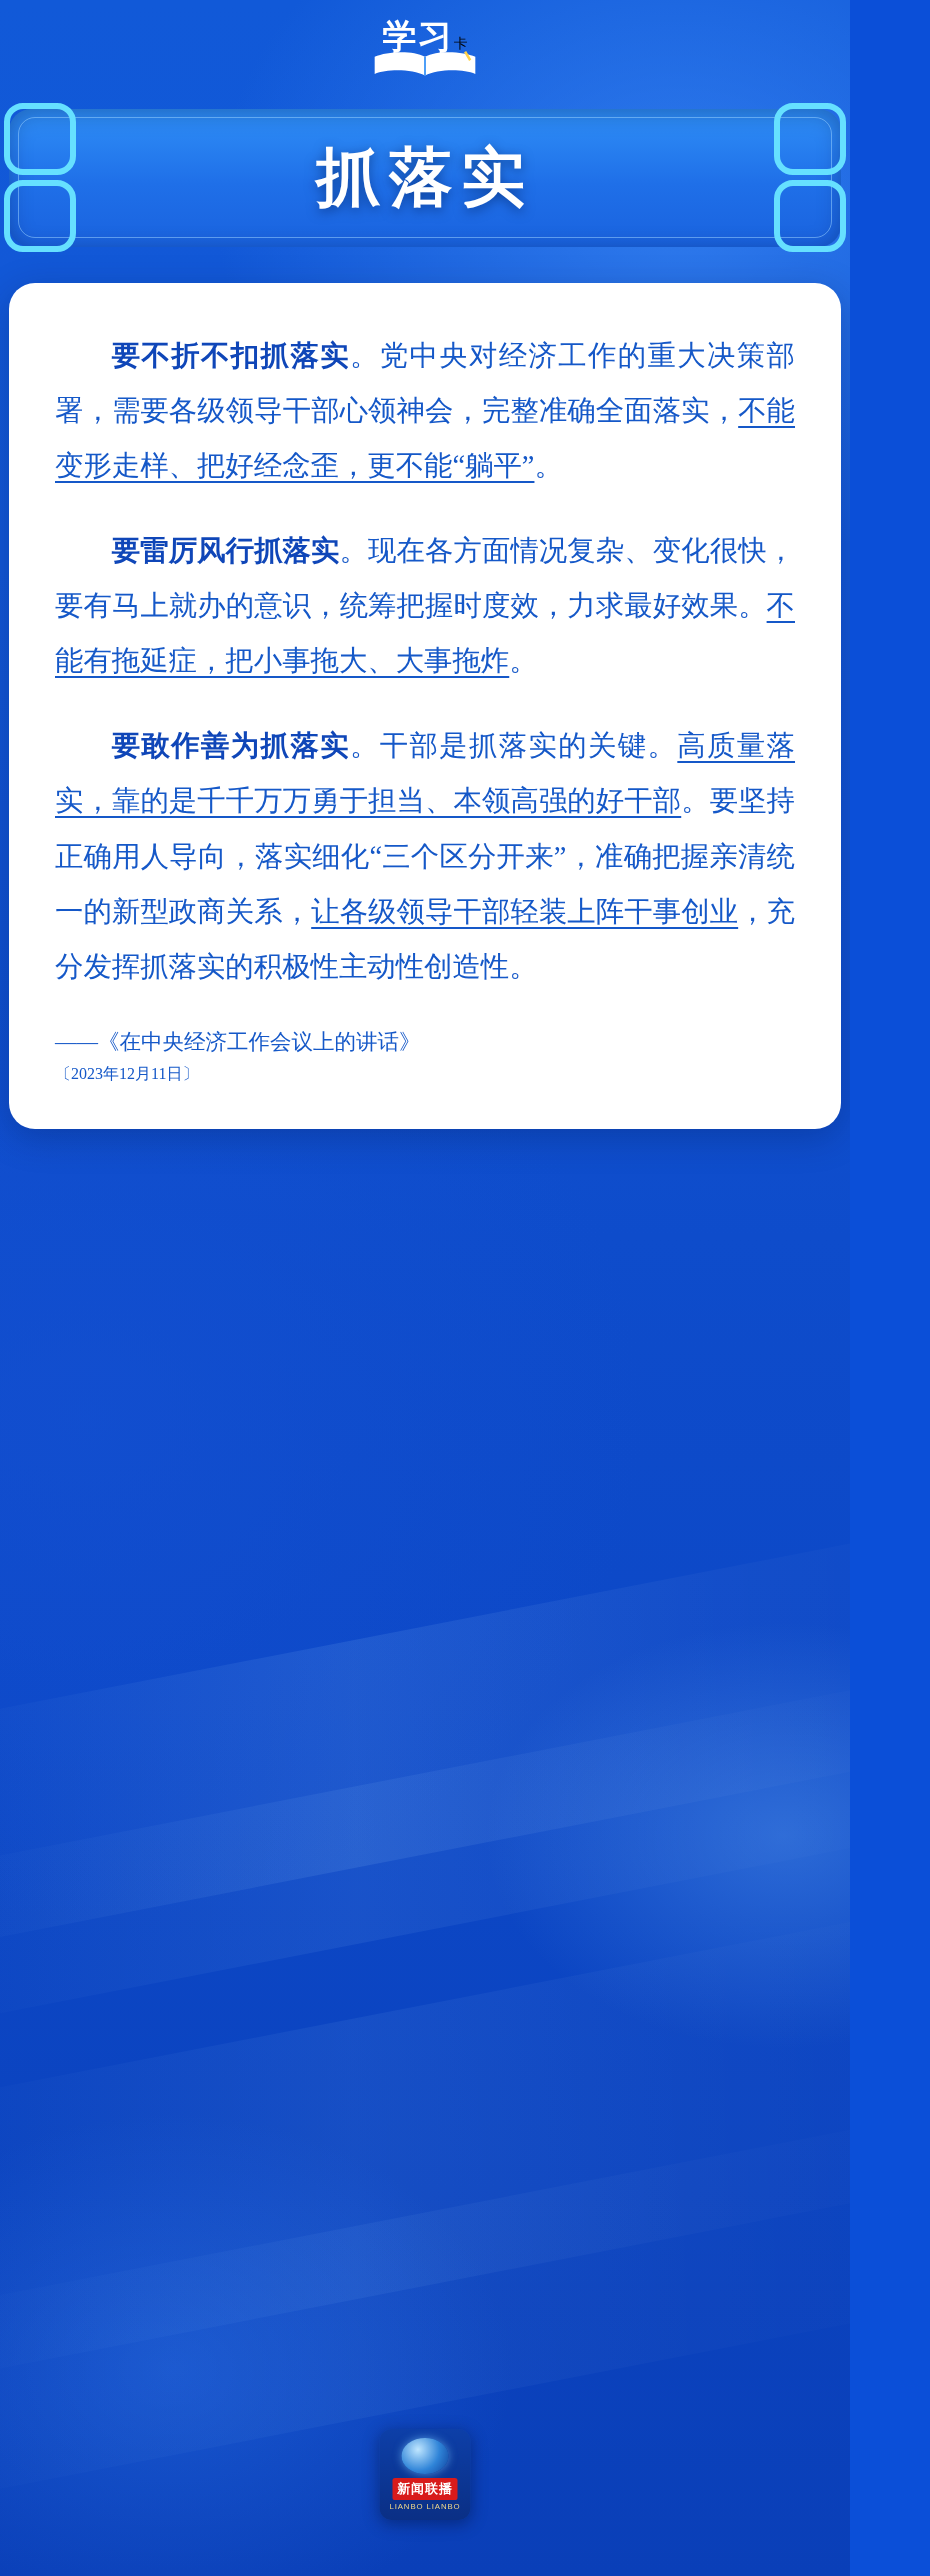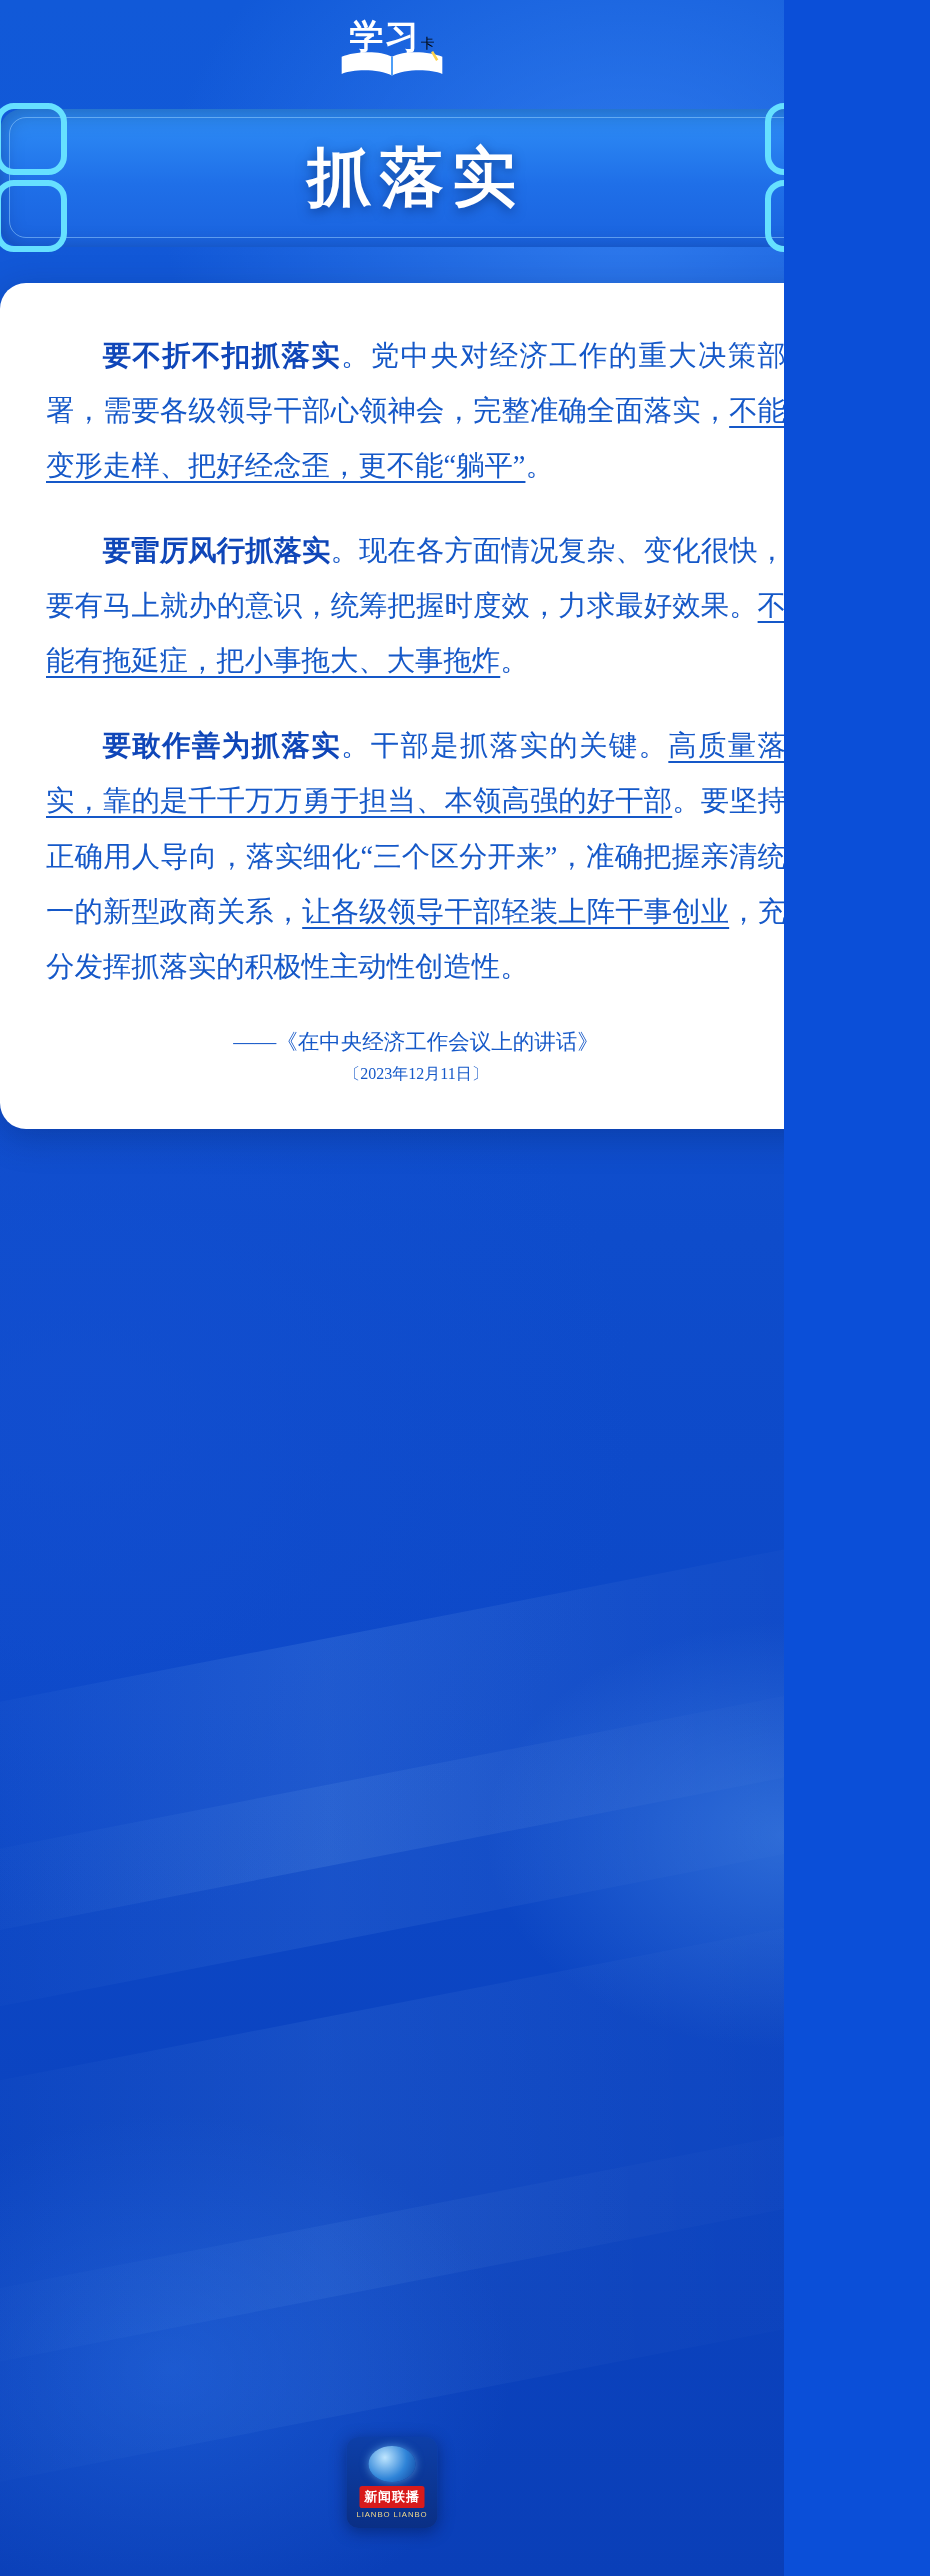--- a/index.html
+++ b/index.html
@@ -3,21 +3,21 @@
 <meta charset="utf-8">
 <style>
   html,body{margin:0;padding:0;}
   body{
     width:930px;
     font-family:"Liberation Sans","DejaVu Sans",sans-serif;
     background:#0b4fd8;
   }
   .poster{
     position:relative;
-    width:784px;
+    width:850px;
     height:2576px;
     overflow:hidden;
     background:
       radial-gradient(ellipse 775px 603px at 80% 8%, rgba(70,150,255,.55), rgba(70,150,255,0) 60%),
       radial-gradient(ellipse 862px 775px at 10% 55%, rgba(20,80,210,.65), rgba(20,80,210,0) 65%),
       linear-gradient(180deg,#1159d8 0%,#1357d6 22%,#0e4ccb 48%,#0c47c6 70%,#0a3fb8 100%);
   }
   
   .streak{position:absolute;left:-10%;width:130%;height:224px;
     background:linear-gradient(100deg,rgba(255,255,255,0) 0%,rgba(160,210,255,.22) 40%,rgba(255,255,255,.06) 70%,rgba(255,255,255,0) 100%);
@@ -75,29 +75,29 @@
   }
   .para{
     font-size:28.4px;line-height:1.95;color:#1558c8;
     text-indent:2em;margin:0 0 29px;text-align:justify;
     font-family:"Liberation Serif","DejaVu Serif",serif;
   }
   .para:last-of-type{margin-bottom:20.7px;}
   .lead{font-weight:bold;color:#0f46b8;}
   .ul{ text-decoration:underline; text-underline-offset:6px; text-decoration-thickness:1.7px;}
   .source{
-    margin:15.5px 0 0;text-align:center;font-size:21.5px;color:#1558c8;line-height:1.7;
+    margin:15.5px 0 0;text-align:left;font-size:21.5px;color:#1558c8;line-height:1.7;
     font-family:"Liberation Serif","DejaVu Serif",serif;
   }
   .source .date{display:block;font-size:16px;}
 
   
   .footer{
     position:absolute;left:50%;transform:translateX(-50%);
-    bottom:48px;width:91px;height:91px;border-radius:12px;
+    bottom:56px;width:91px;height:91px;border-radius:12px;
     background:linear-gradient(180deg,#0d3fa8,#0a2f85);
     box-shadow:0 3.4px 15.5px rgba(0,15,60,.45);
     display:flex;flex-direction:column;align-items:center;justify-content:center;
     padding:6.9px 0;box-sizing:border-box;
   }
   .footer .globe{
     width:47px;height:36px;border-radius:50%;
     background:radial-gradient(circle at 35% 32%,#bfe6ff,#2f84d8 55%,#0d3f9b 100%);
     box-shadow:0 0 8.6px rgba(120,200,255,.6);
   }

